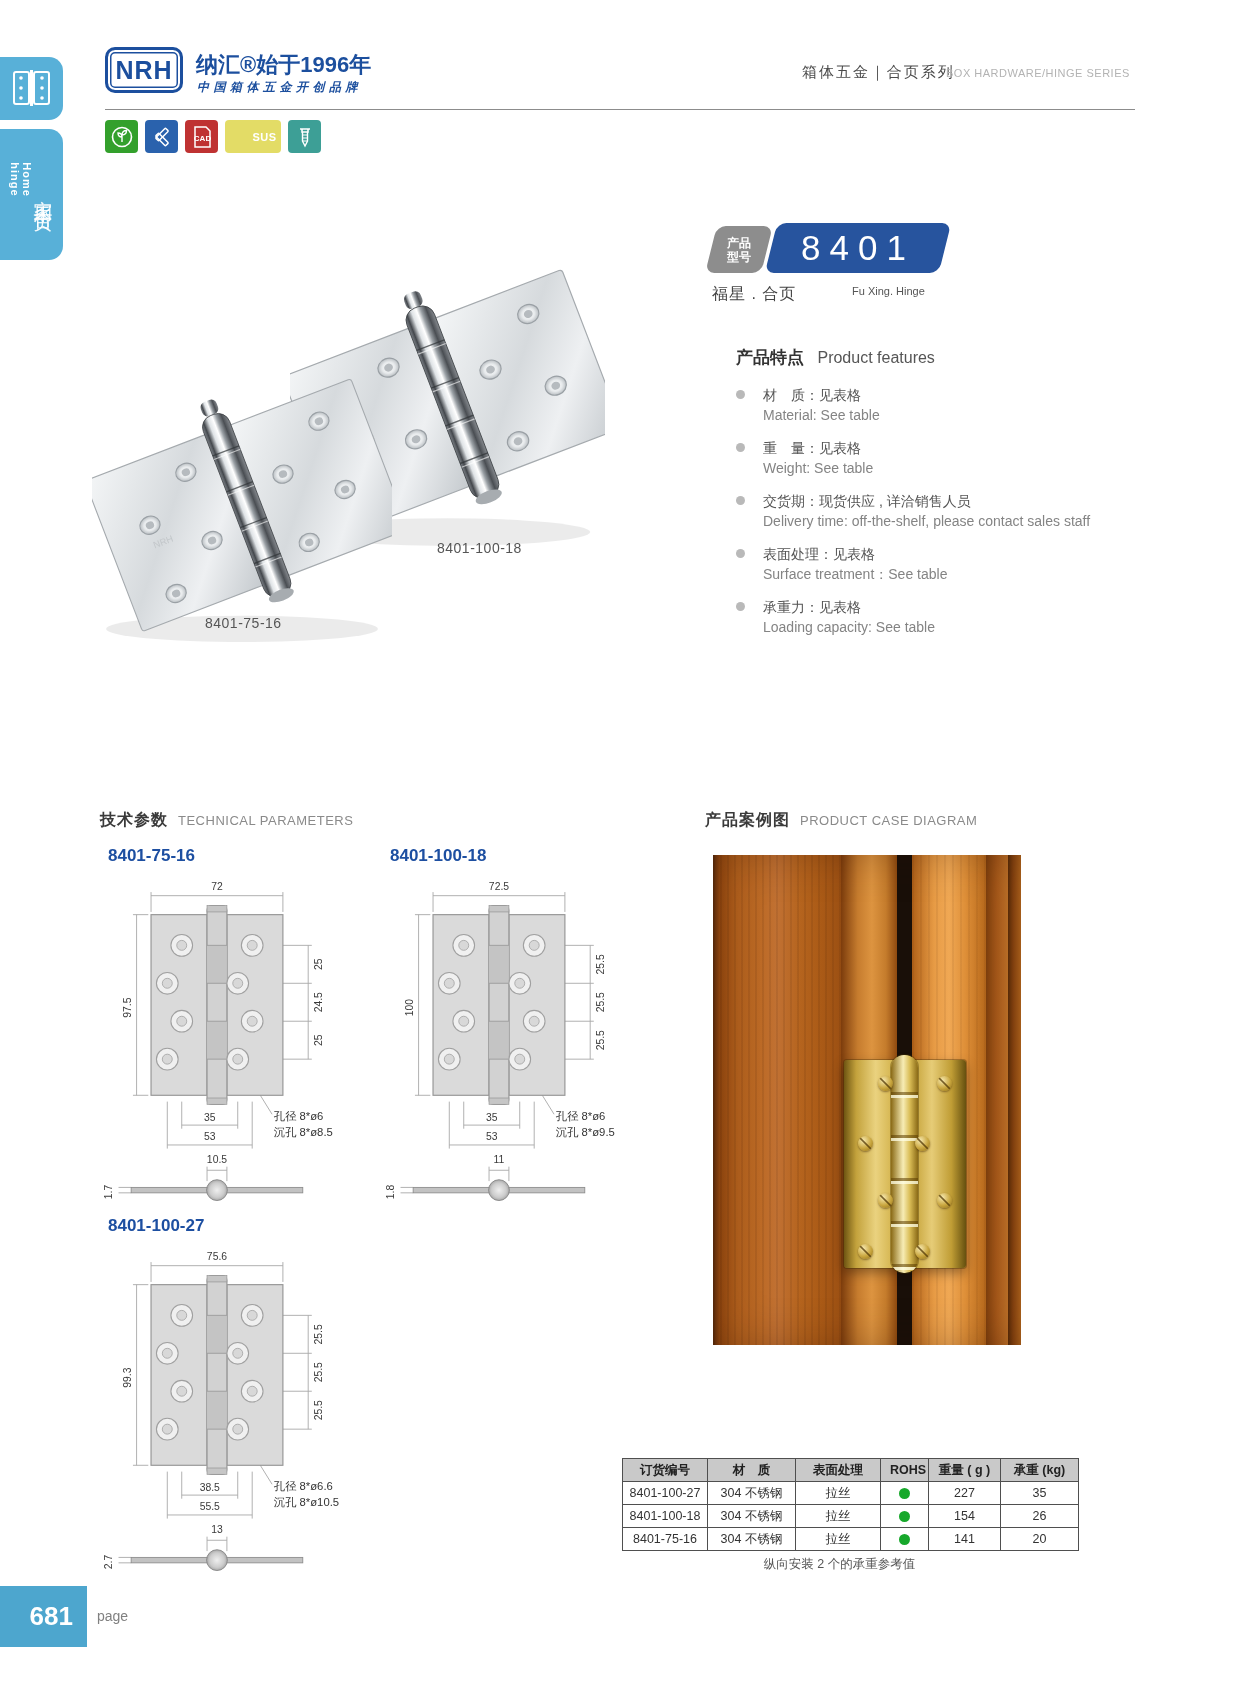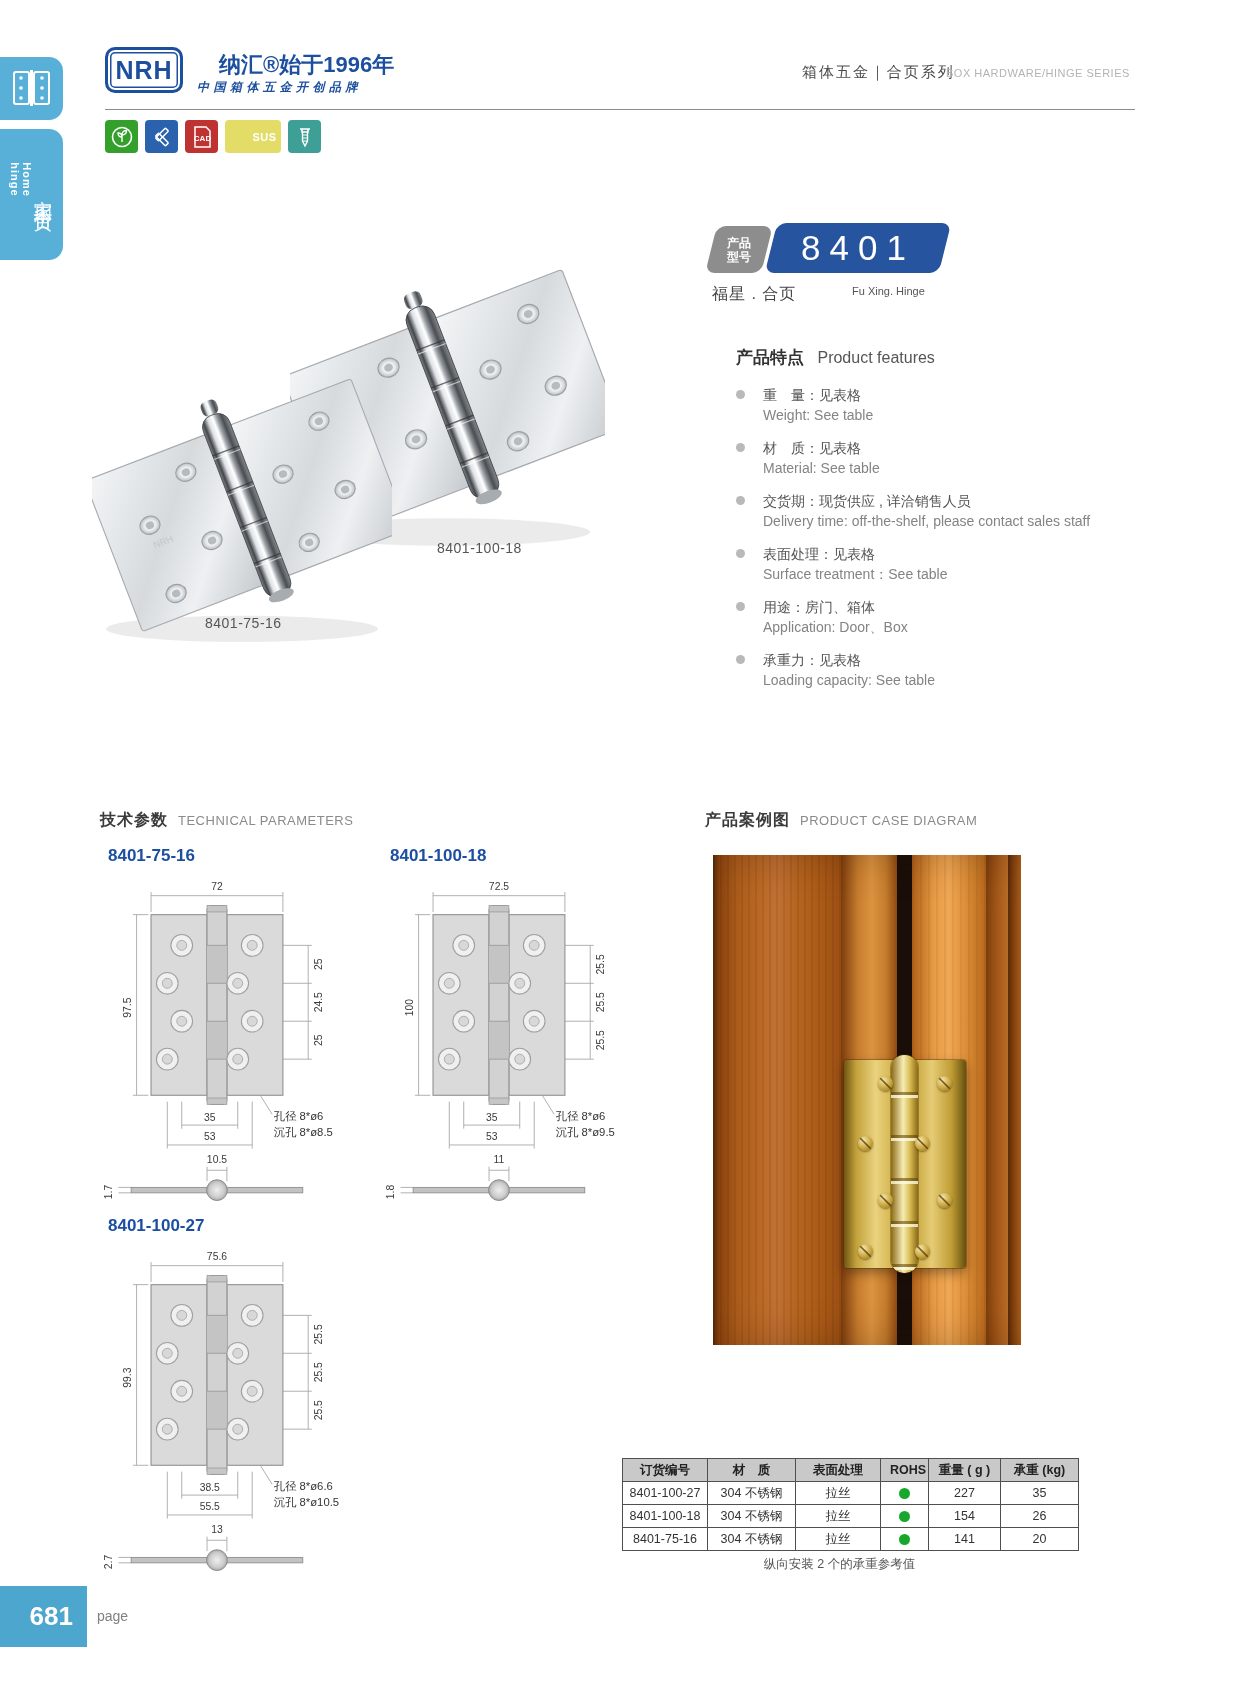--- a/index.html
+++ b/index.html
@@ -14,21 +14,21 @@
   .vcn{position:absolute;right:7px;top:50%;transform:translateY(-50%);writing-mode:vertical-rl;
        font-size:19px;letter-spacing:5px;color:rgba(255,255,255,.92);}
   .ven{position:absolute;left:9px;top:50%;transform:translateY(-50%);writing-mode:vertical-rl;
        font-size:11px;font-weight:bold;color:#ffffff;letter-spacing:1px;}
 
   
   .logo-box{left:105px;top:47px;width:72px;height:40px;border:3px solid #1c4f9e;border-radius:10px;
             box-shadow:inset 0 0 0 2px #fff,inset 0 0 0 3.5px #1c4f9e;
             display:flex;align-items:center;justify-content:center;}
   .logo-box span{font-size:25px;font-weight:800;color:#1c4f9e;letter-spacing:1px;}
-  .brand-title{left:196px;top:50px;font-size:22px;font-weight:bold;color:#1c4f9e;margin-left:23px;}
+  .brand-title{left:196px;top:50px;font-size:22px;font-weight:bold;color:#1c4f9e;}
   .brand-sub{left:197px;top:79px;font-size:12px;color:#1c4f9e;letter-spacing:4.5px;font-weight:bold;font-style:italic;}
   .series-cn{left:802px;top:63px;font-size:15px;color:#4a4a4a;letter-spacing:2px;}
   .series-en{left:946px;top:67px;font-size:11px;color:#b3b3b3;letter-spacing:.5px;}
   .hdr-rule{left:105px;top:109px;width:1030px;height:1px;background:#8c8c8c;}
 
   
   .cert-row{left:105px;top:120px;display:flex;gap:7px;}
   .cicon{width:33px;height:33px;border-radius:4px;display:flex;align-items:center;justify-content:center;}
   .c-eco{background:#33a02c;} .c-design{background:#2a62ad;} .c-cad{background:#bf3232;}
   .c-sus{background:#e3dc66;padding-left:23px;} .c-screw{background:#3d9f96;}
@@ -280,42 +280,37 @@
   <div class="abs name-cn">福星 . 合页</div>
   <div class="abs name-en">Fu Xing. Hinge</div>
 
   <div class="abs features">
     <div class="f-title">
       <span class="cn">产品特点</span>
       <span class="en">Product features</span>
     </div>
     <div class="f-item">
       <span class="bullet"></span>
+      <div class="cn">材　质：见表格</div>
+      <div class="en">Material: See table</div>
+    </div>
+    <div class="f-item">
+      <span class="bullet"></span>
       <div class="cn">重　量：见表格</div>
       <div class="en">Weight: See table</div>
-    </div>
-    <div class="f-item">
-      <span class="bullet"></span>
-      <div class="cn">材　质：见表格</div>
-      <div class="en">Material: See table</div>
     </div>
     <div class="f-item">
       <span class="bullet"></span>
       <div class="cn">交货期：现货供应 , 详洽销售人员</div>
       <div class="en">Delivery time: off-the-shelf, please contact sales staff</div>
     </div>
     <div class="f-item">
       <span class="bullet"></span>
       <div class="cn">表面处理：见表格</div>
       <div class="en">Surface treatment：See table</div>
-    </div>
-    <div class="f-item">
-      <span class="bullet"></span>
-      <div class="cn">用途：房门、箱体</div>
-      <div class="en">Application: Door、Box</div>
     </div>
     <div class="f-item">
       <span class="bullet"></span>
       <div class="cn">承重力：见表格</div>
       <div class="en">Loading capacity: See table</div>
     </div>
   </div>
 
   <div class="abs sec-hdr h-tech">
     <span class="cn">技术参数</span>

